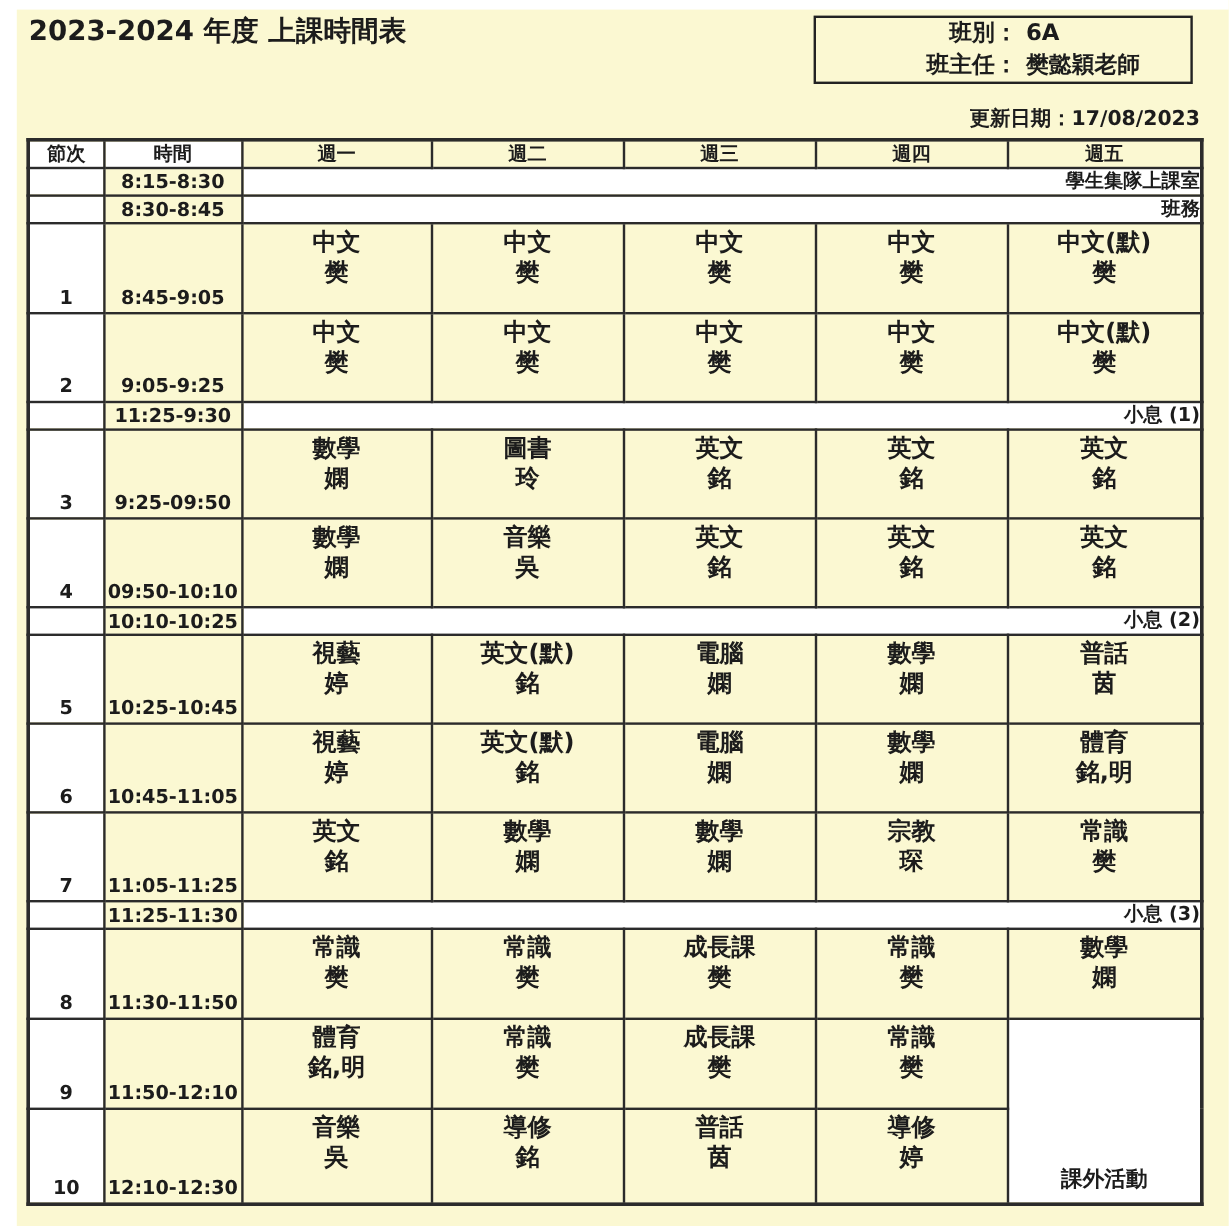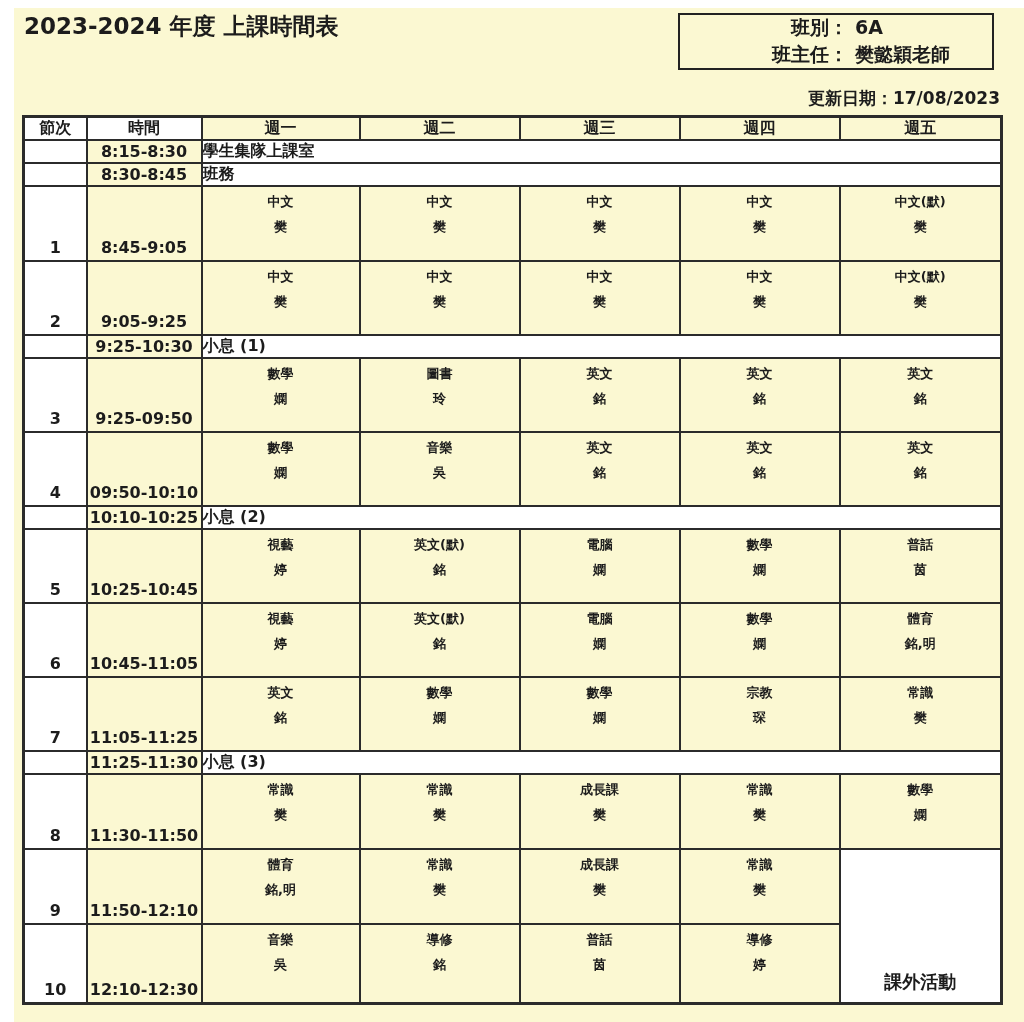--- a/index.html
+++ b/index.html
@@ -35,22 +35,22 @@
   }
   .tt th,.tt td{border:2px solid var(--border);padding:0;overflow:hidden;}
   .tt{border:3px solid var(--border);}
   .tt thead tr{height:22px;}
   .tt th{font-size:16px;font-weight:700;text-align:center;vertical-align:middle;}
   .bg-w{background:var(--cell-white);}
   .bg-y{background:var(--cell-yellow);}
   td.num-cell{background:var(--cell-white);vertical-align:bottom;text-align:center;font-size:16px;font-weight:700;padding-bottom:3px;}
   td.time-cell{background:var(--cell-yellow);vertical-align:bottom;text-align:center;font-size:16px;font-weight:600;padding-bottom:3px;white-space:nowrap;}
   td.time-cell.mid{vertical-align:middle;padding-bottom:0;}
-  td.subj-cell{background:var(--cell-yellow);vertical-align:top;text-align:center;font-size:13px;font-weight:600;line-height:25px;padding-top:2px;}
-  td.act-cell{background:var(--cell-white);vertical-align:middle;text-align:left;font-size:16px;font-weight:600;}
+  td.subj-cell{background:var(--cell-yellow);vertical-align:top;text-align:center;font-size:20px;font-weight:600;line-height:25px;padding-top:2px;}
+  td.act-cell{background:var(--cell-white);vertical-align:middle;text-align:right;font-size:16px;font-weight:600;}
   td.eca-cell{background:var(--cell-white);vertical-align:bottom;text-align:center;font-size:18px;font-weight:600;padding-bottom:8px;}
 </style>
 </head>
 <body>
 
 <div class="sheet"></div>
 
 <div class="page-header">
   <div class="doc-subtitle">2023-2024 年度 上課時間表</div>
 </div>
@@ -139,21 +139,21 @@
           <div>中文</div>
           <div>樊</div>
         </td>
         <td class="subj-cell">
           <div>中文(默)</div>
           <div>樊</div>
         </td>
       </tr>
       <tr style="height: 22px;">
         <td class="num-cell"></td>
-        <td class="time-cell mid">9:25-10:30</td>
+        <td class="time-cell mid">11:25-9:30</td>
         <td colspan="5" class="act-cell">小息 (1)</td>
       </tr>
       <tr style="height: 74px;">
         <td class="num-cell">3</td>
         <td class="time-cell">9:25-09:50</td>
         <td class="subj-cell">
           <div>數學</div>
           <div>嫻</div>
         </td>
         <td class="subj-cell">

